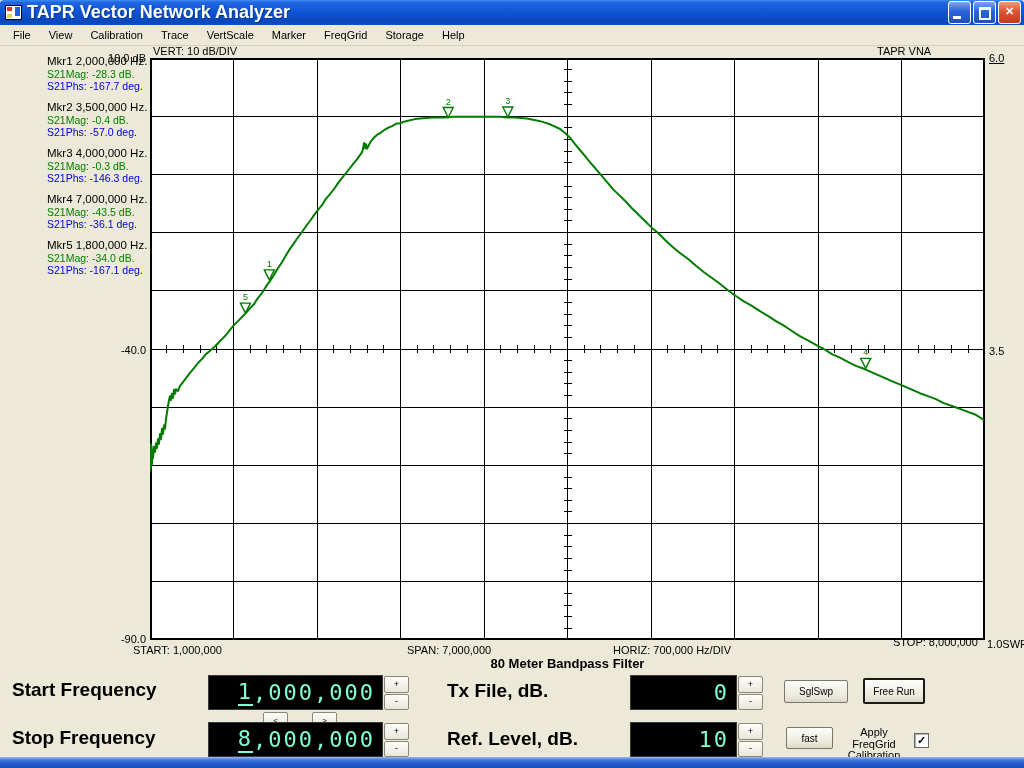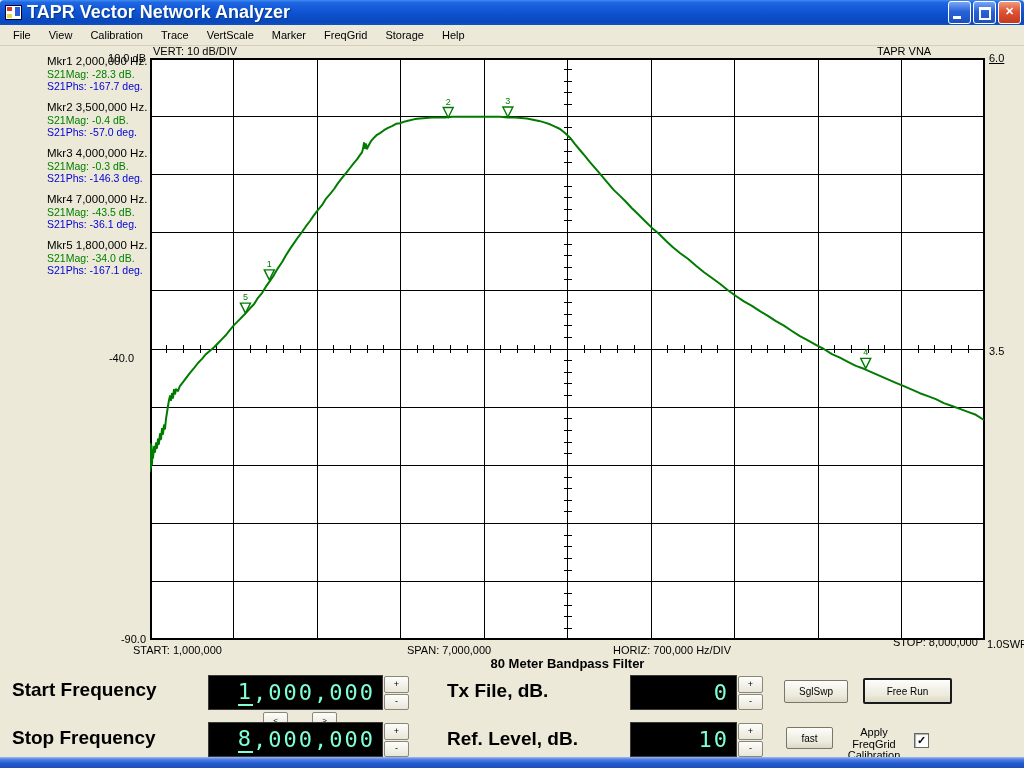--- a/index.html
+++ b/index.html
@@ -119,21 +119,21 @@
       <div class="mkr-block">
         <div class="mkr-name">Mkr5  1,800,000 Hz.</div>
         <div class="mkr-mag">S21Mag: -34.0 dB.</div>
         <div class="mkr-phs">S21Phs: -167.1 deg.</div>
       </div>
     </div>
 
   <div class="lbl" style="left:153px;top:45px;">VERT: 10 dB/DIV</div>
   <div class="lbl" style="left:877px;top:45px;">TAPR VNA</div>
   <div class="lbl rt" style="left:98px;top:52px;width:48px;">10.0 dB</div>
-  <div class="lbl rt" style="left:86px;top:344px;width:48px;margin-top:8px;">-40.0</div>
+  <div class="lbl rt" style="left:98px;top:344px;width:48px;">-40.0</div>
   <div class="lbl rt" style="left:98px;top:633px;width:48px;">-90.0</div>
   <div class="lbl" style="left:989px;top:52px;text-decoration:underline;">6.0</div>
   <div class="lbl" style="left:989px;top:345px;">3.5</div>
   <div class="lbl" style="left:987px;top:638px;">1.0SWR</div>
   <div class="lbl" style="left:133px;top:644px;">START: 1,000,000</div>
   <div class="lbl" style="left:407px;top:644px;">SPAN: 7,000,000</div>
   <div class="lbl" style="left:613px;top:644px;text-align:center;">HORIZ: 700,000 Hz/DIV</div>
   <div class="lbl" style="left:893px;top:636px;">STOP: 8,000,000</div>
 
   <svg id="vna-chart" width="835" height="582" viewBox="0 0 835 582">
@@ -323,21 +323,21 @@
   <div class="lcd" style="left:630px;top:722px;width:107px;" id="lcd-ref">
       <span>1</span>
       <span>0</span>
     </div>
   <div class="spinner" style="left:738px;top:723px;">
     <button class="spin-btn">+</button>
     <button class="spin-btn">-</button>
   </div>
 
   <button class="xp-btn" style="left:784px;top:680px;width:64px;height:23px;">SglSwp</button>
-  <button class="xp-btn default" style="left:863px;top:678px;width:89px;height:26px;">Free Run</button>
+  <button class="xp-btn default" style="left:863px;top:678px;width:62px;height:26px;">Free Run</button>
   <button class="xp-btn" style="left:786px;top:727px;width:47px;height:22px;">fast</button>
 
   <div id="fixture-label">
     <div>Apply FreqGrid</div>
     <div>Calibration</div>
   </div>
   <div id="fixture-checkbox">✓</div>
 
   <div id="taskbar-edge"></div>
 

